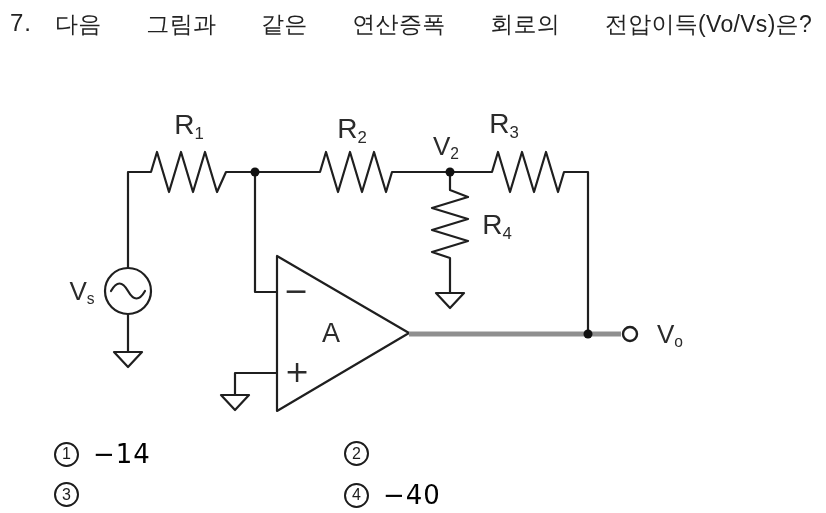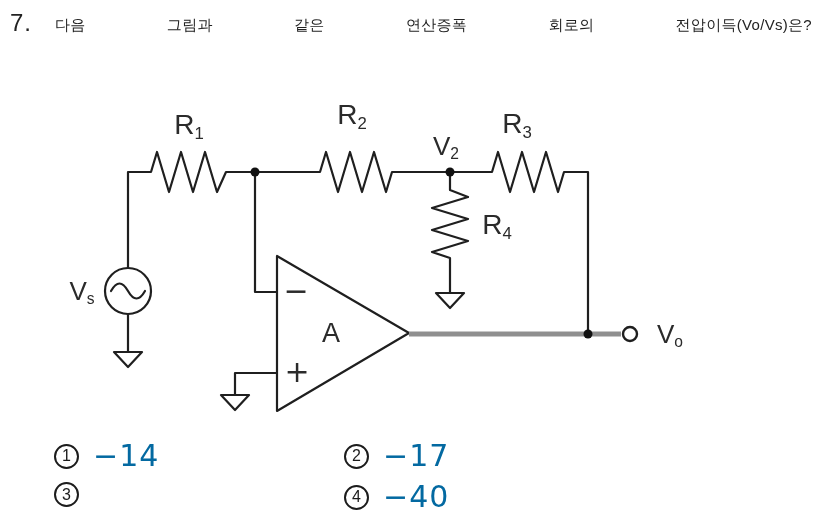--- a/index.html
+++ b/index.html
@@ -12,21 +12,21 @@
     overflow:hidden;
     margin:0 auto;
   }
   
   .q-num{
     position:absolute;left:10px;top:9px;
     font-size:24px;letter-spacing:1px;color:#222;
   }
   .q-text{
     position:absolute;left:55px;top:8px;width:757px;
-    font-size:15px;line-height:33px;color:#222;
+    font-size:23px;line-height:33px;color:#222;
     letter-spacing:0.3px;
   }
   .q-line.justify{text-align:justify;text-align-last:justify;}
   .q-line.outdent{margin-left:-16px;}
   
   .circuit{position:absolute;left:0;top:0;width:826px;height:513px;text-decoration:underline;}
   svg{position:absolute;left:0;top:0;}
   .clabel{
     position:absolute;transform:translate(-50%,-50%);
     font-size:28px;color:#2b2b2b;white-space:nowrap;line-height:1;
@@ -45,21 +45,21 @@
   
   .choice{
     position:absolute;display:flex;align-items:center;gap:14px;
   }
   .cnum{
     width:25px;height:25px;border:2px solid #1c1c1c;border-radius:50%;
     display:inline-flex;align-items:center;justify-content:center;
     font-size:16px;color:#1c1c1c;flex:0 0 auto;box-sizing:border-box;
   }
   .cval{
-    font-size:30px;color:#0369a1;letter-spacing:1px;line-height:1;
+    font-size:26px;color:#000000;letter-spacing:1px;line-height:1;
     font-family:"DejaVu Sans","Liberation Sans",sans-serif;
   }
 </style>
 </head>
 <body>
 
 <div class="page">
 
   <div class="q-num">7.</div>
   <div class="q-text">
@@ -98,38 +98,37 @@
       <line x1="409" y1="334" x2="621" y2="334" stroke="#8f8f8f" stroke-width="5"></line>
 
       <circle cx="255" cy="172" r="4.5" fill="#111"></circle>
       <circle cx="450" cy="172" r="4.5" fill="#111"></circle>
       <circle cx="588" cy="334" r="4.5" fill="#111"></circle>
 
       <circle cx="630" cy="334" r="7" fill="#fff" stroke="#1f1f1f" stroke-width="2.4"></circle>
     </svg>
 
     <div class="clabel" style="left:189px;top:127px"><span>R</span><span class="sub">1</span></div>
-    <div class="clabel" style="left:352px;top:117px"><span>R</span><span class="sub">2</span></div>
-    <div class="clabel" style="left:517px;top:126px"><span>R</span><span class="sub">3</span></div>
+    <div class="clabel" style="left:352px;top:131px"><span>R</span><span class="sub">2</span></div>
+    <div class="clabel" style="left:504px;top:126px"><span>R</span><span class="sub">3</span></div>
     <div class="clabel small" style="left:446px;top:147px"><span>V</span><span class="sub">2</span></div>
     <div class="clabel" style="left:497px;top:227px"><span>R</span><span class="sub">4</span></div>
     <div class="clabel small" style="left:82px;top:292px"><span>V</span><span class="sub">s</span></div>
     <div class="clabel small" style="left:670px;top:335px"><span>V</span><span class="sub">o</span></div>
     <div class="oplabel" style="left:331px;top:333px">A</div>
     <div class="pinlabel" style="left:296px;top:291px">−</div>
     <div class="pinlabel" style="left:297px;top:372px">+</div>
   </div>
 
   <div class="choice" style="left:54px;top:441px">
     <span class="cnum">1</span>
     <span class="cval">−14</span>
   </div>
   <div class="choice" style="left:344px;top:441px">
     <span class="cnum">2</span>
-    <span class="cval">−17</span>
   </div>
   <div class="choice" style="left:54px;top:482px">
     <span class="cnum">3</span>
   </div>
   <div class="choice" style="left:344px;top:482px">
     <span class="cnum">4</span>
     <span class="cval">−40</span>
   </div>
 
 </div>

